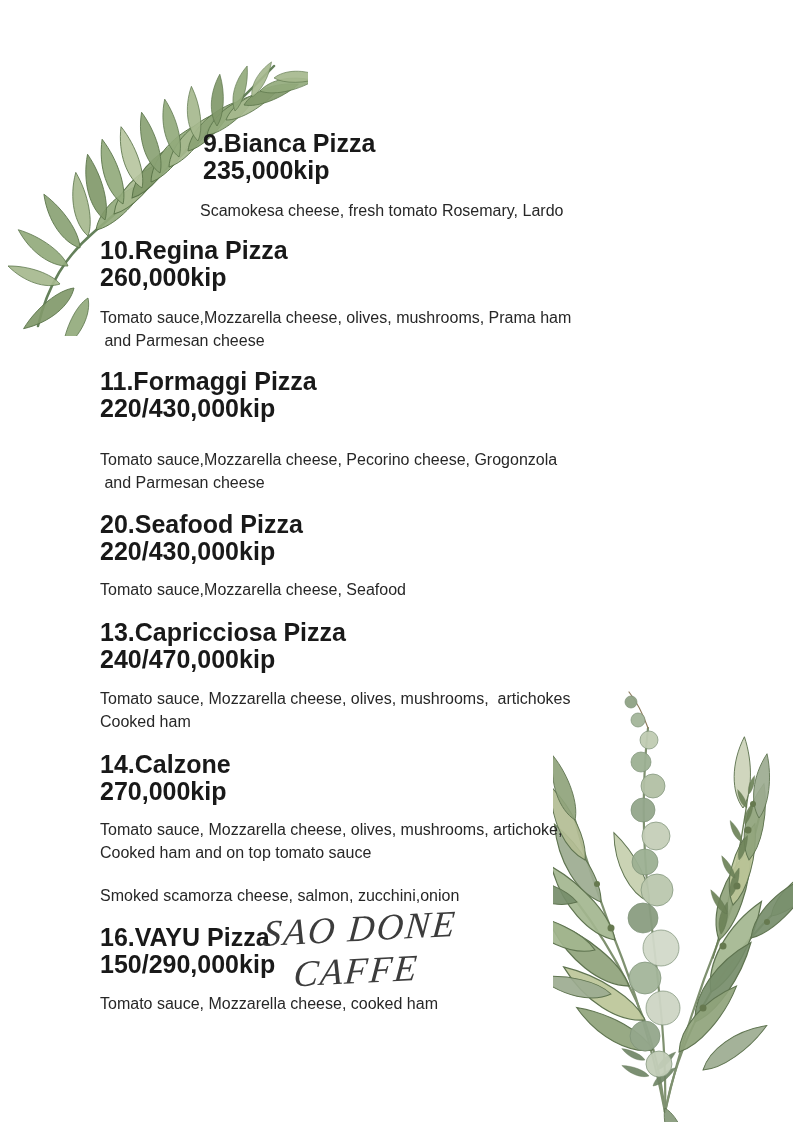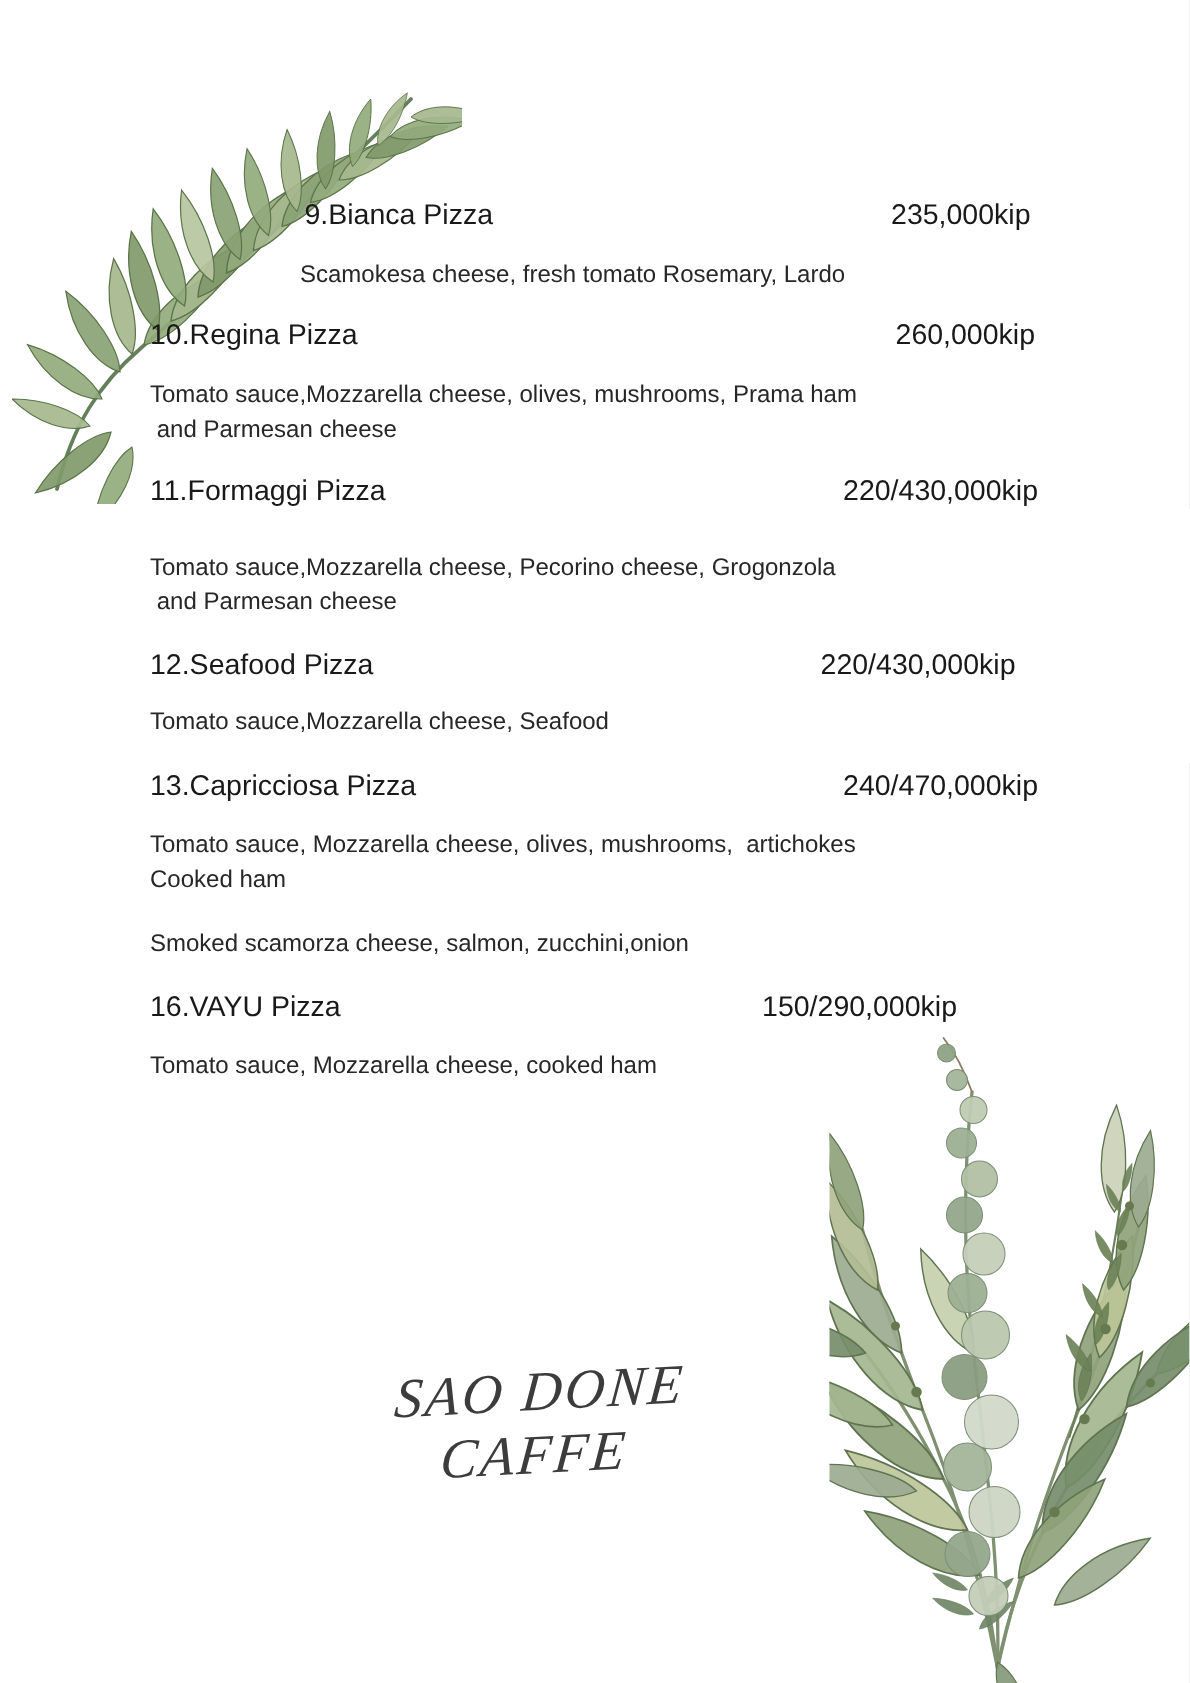--- a/index.html
+++ b/index.html
@@ -7,21 +7,21 @@
     position:relative;width:793px;height:1122px;margin:0 auto;
     background:#ffffff;overflow:hidden;
     font-family:"Liberation Sans",sans-serif;color:#1b1b1b;
   }
   .decor{position:absolute;z-index:1;pointer-events:none;}
   .decor-frond{left:8px;top:36px;width:300px;height:300px;}
   .decor-bouquet{left:553px;top:688px;width:240px;height:434px;}
 
   .menu{position:absolute;left:100px;top:130px;width:592px;z-index:2;}
   .mi-head{display:flex;justify-content:space-between;align-items:baseline;
-    font-weight:400;font-size:19px;line-height:27px;color:#191919;}
+    font-weight:700;font-size:25px;line-height:27px;color:#191919;flex-direction:column;}
   .mi-name{white-space:nowrap;}
   .mi-price{white-space:nowrap;}
   .mi-desc{font-size:16px;line-height:23px;color:#272727;margin-top:14px;}
   .mi-desc div{white-space:pre-wrap;}
 
   .i9 .mi-name{margin-left:103px;}
   .i9 .mi-price{margin-right:5px;}
   .i9 .mi-desc{margin-top:15px;margin-left:100px;}
   .i10{margin-top:15px;} .i10 .mi-desc{margin-top:15px;} .i10 .mi-price{margin-right:2px;}
   .i11{margin-top:16px;} .i11 .mi-desc{margin-top:26px;}
@@ -191,39 +191,49 @@
         <span class="mi-price">220/430,000kip</span>
       </div>
       <div class="mi-desc">
         <div>Tomato sauce,Mozzarella cheese, Pecorino cheese, Grogonzola</div>
         <div> and Parmesan cheese</div>
       </div>
     </div>
 
     <div class="mi i12">
       <div class="mi-head">
-        <span class="mi-name">12.Seafood Pizza</span>
+        <span class="mi-name">20.Seafood Pizza</span>
         <span class="mi-price">220/430,000kip</span>
       </div>
       <div class="mi-desc">
         <div>Tomato sauce,Mozzarella cheese, Seafood</div>
       </div>
     </div>
 
     <div class="mi i13">
       <div class="mi-head">
         <span class="mi-name">13.Capricciosa Pizza</span>
         <span class="mi-price">240/470,000kip</span>
       </div>
       <div class="mi-desc">
         <div>Tomato sauce, Mozzarella cheese, olives, mushrooms,  artichokes</div>
         <div>Cooked ham</div>
       </div>
     </div>
 
+    <div class="mi i14">
+      <div class="mi-head">
+        <span class="mi-name">14.Calzone</span>
+        <span class="mi-price">270,000kip</span>
+      </div>
+      <div class="mi-desc">
+        <div>Tomato sauce, Mozzarella cheese, olives, mushrooms, artichoke,</div>
+        <div>Cooked ham and on top tomato sauce</div>
+      </div>
+    </div>
 
     <div class="mi i15">
       <div class="mi-desc">
         <div>Smoked scamorza cheese, salmon, zucchini,onion</div>
       </div>
     </div>
 
     <div class="mi i16">
       <div class="mi-head">
         <span class="mi-name">16.VAYU Pizza</span>

